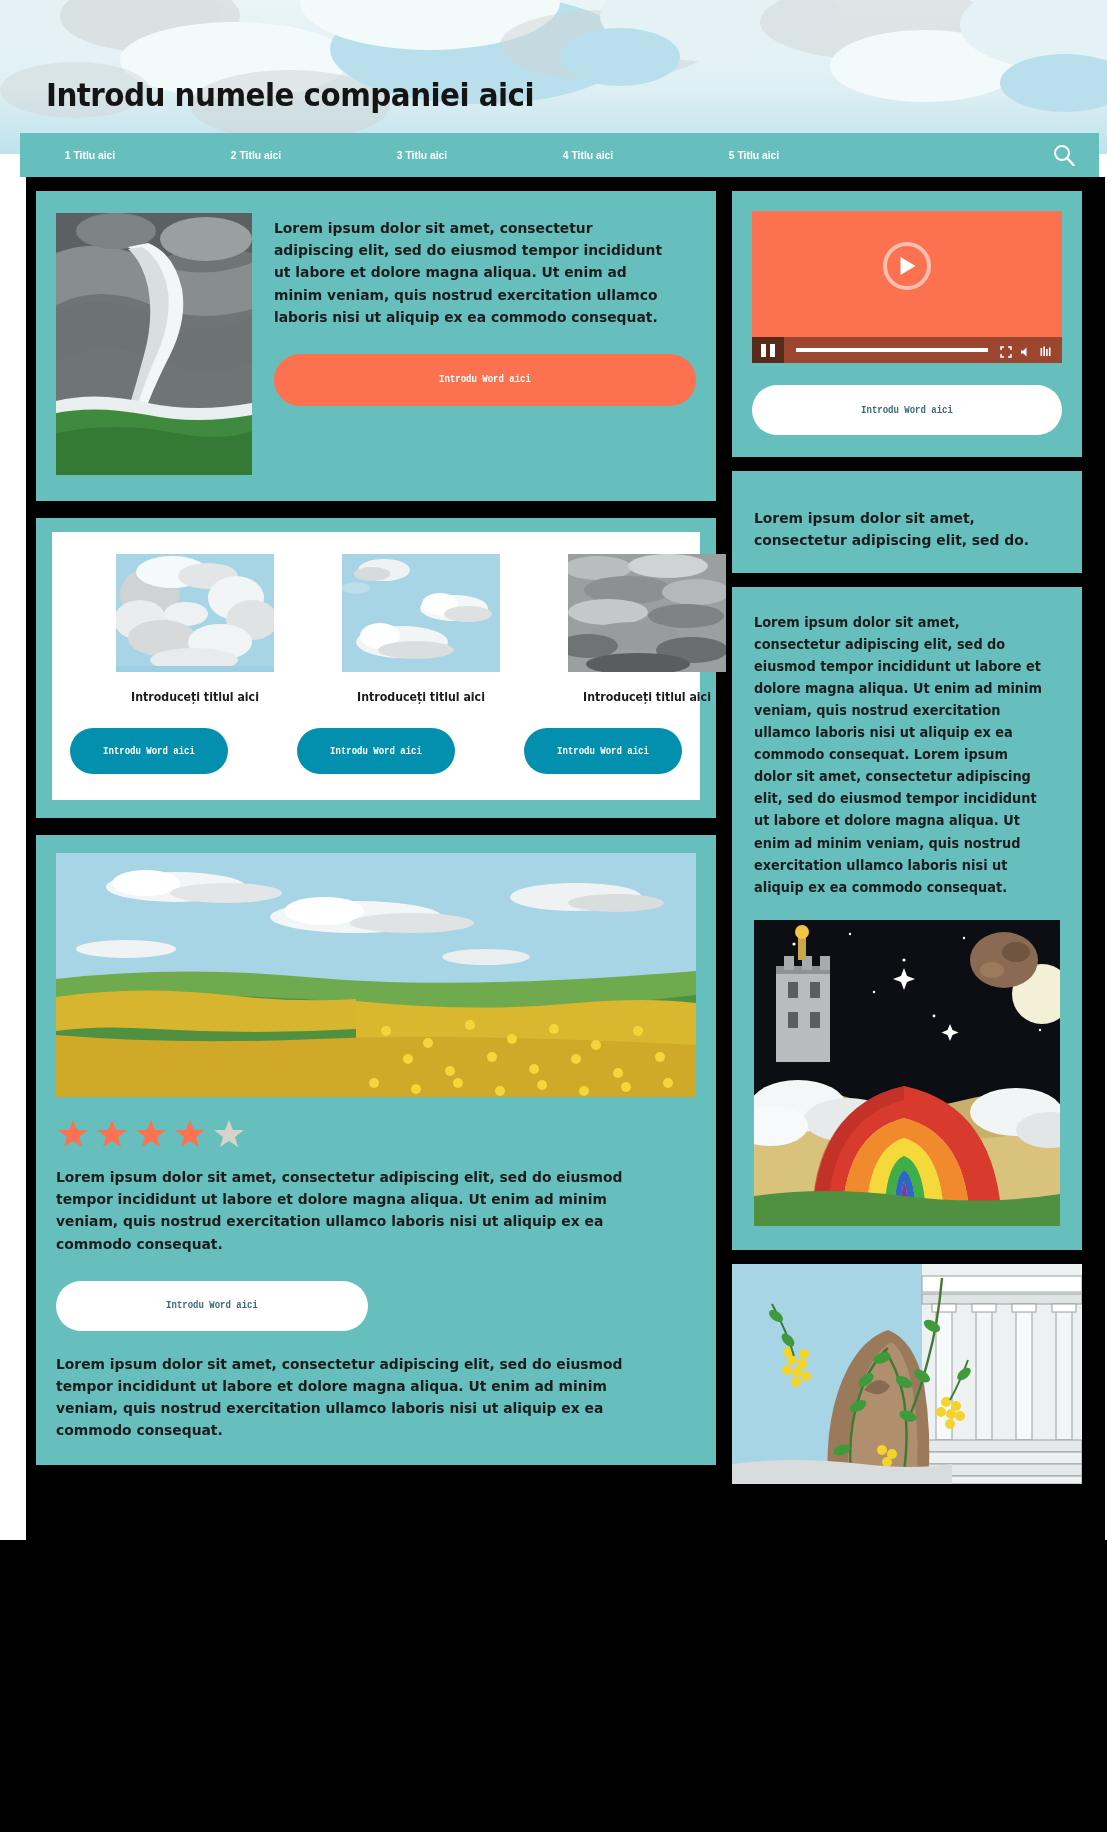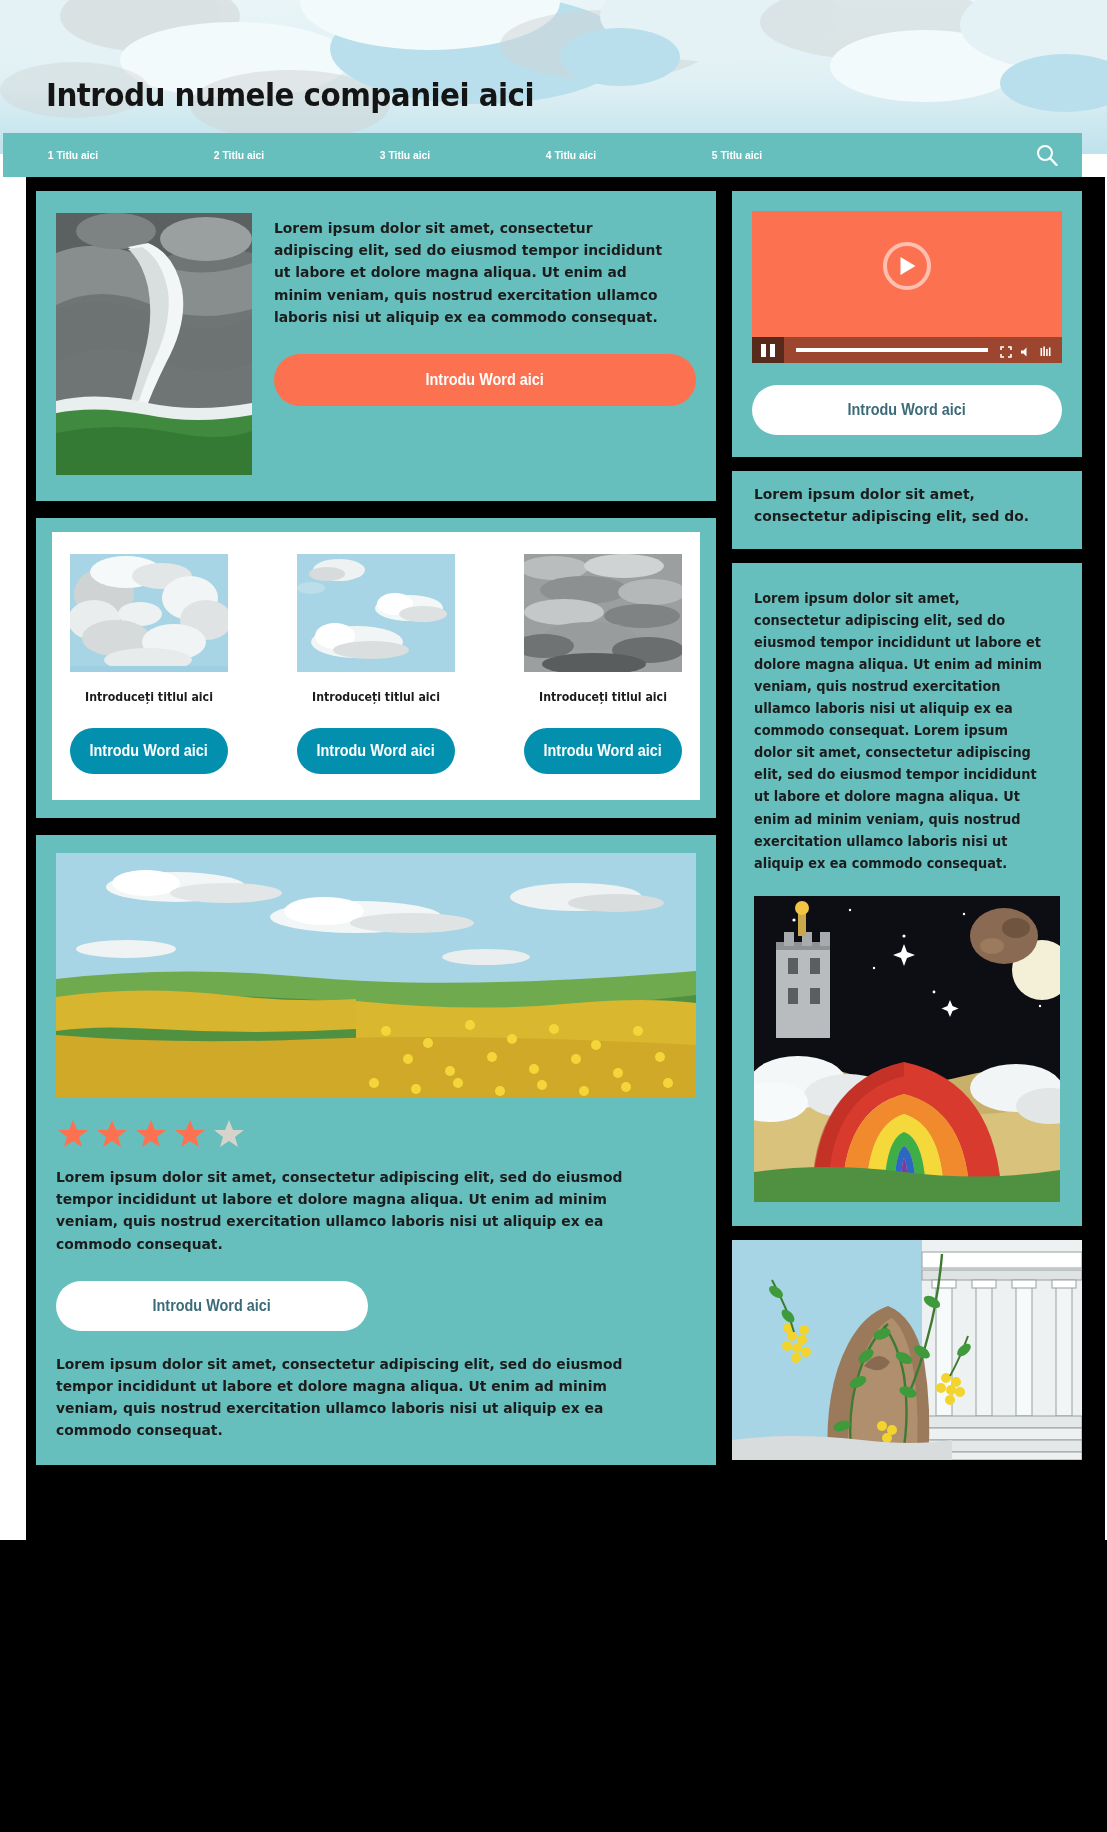--- a/index.html
+++ b/index.html
@@ -52,21 +52,21 @@
     color: #141414;
     transform: scaleX(0.92);
     transform-origin: left center;
     white-space: nowrap;
     z-index: 6;
   }
 
   
   .navbar {
     position: absolute;
-    left: 3px;
+    left: 20px;
     top: 133px;
     width: 1079px;
     height: 44px;
     background: #66bfbd;
     z-index: 8;
     display: flex;
     align-items: center;
   }
   .nav-item {
     color: #ffffff;
@@ -122,41 +122,42 @@
     line-height: 1.52;
     color: #1c1c1c;
     transform: scaleX(0.95);
     transform-origin: left top;
   }
   .btn {
     display: flex;
     align-items: center;
     justify-content: center;
     border-radius: 30px;
-    font-size: 16px;
+    font-size: 10px;
     font-weight: bold;
     transform-origin: center;
     cursor: pointer;
     user-select: none;
+    font-family: Liberation Mono, monospace;
   }
   .btn-orange { background: #fc7250; color: #ffffff; height: 52px; }
   .btn-white  { background: #ffffff; color: #3c6a78; height: 50px; }
   .btn-blue   { background: #0390ae; color: #ffffff; height: 46px; }
   .btn-label { transform: scaleX(0.9); white-space: nowrap; }
 
   .hero-btn { margin-top: 26px; width: 100%; }
 
   
   .gallery-wrap { padding: 14px 16px 18px 16px; }
   .gallery-inner {
     background: #ffffff;
     padding: 22px 18px 26px 18px;
   }
   .tiles { display: flex; gap: 22px; justify-content: space-between; }
-  .tile { width: 158px; }
+  .tile { width: 158px; margin-left: 46px; }
   .tile-img {
     width: 158px; height: 118px;
     position: relative;
     overflow: hidden;
   }
   .tile-cap {
     margin-top: 18px;
     text-align: center;
     font-family: "DejaVu Sans", sans-serif;
     font-size: 11.6px;
@@ -220,21 +221,21 @@
   .vb-track {
     flex: 1;
     height: 4px;
     background: #ffffff;
     margin: 0 12px;
   }
   .vb-icons { display: flex; align-items: center; gap: 8px; padding-right: 10px; }
   .vb-ic { width: 12px; height: 12px; }
   .video-btn { margin-top: 22px; width: 100%; }
 
-  .note-card { padding: 12px 22px 22px 22px; }
+  .note-card { padding: 36px 22px 22px 22px; }
   .note-card .body-text { font-size: 14.6px; }
 
   .long-card { padding: 24px 22px 24px 22px; }
   .long-card .body-text { font-size: 13.6px; line-height: 1.62; }
 
   .art-card { padding: 0; }
   .art-img { width: 100%; height: 306px; position: relative; overflow: hidden; }
   .temple-img { width: 100%; height: 220px; position: relative; overflow: hidden; background: #a9d6e6; }
 
   

